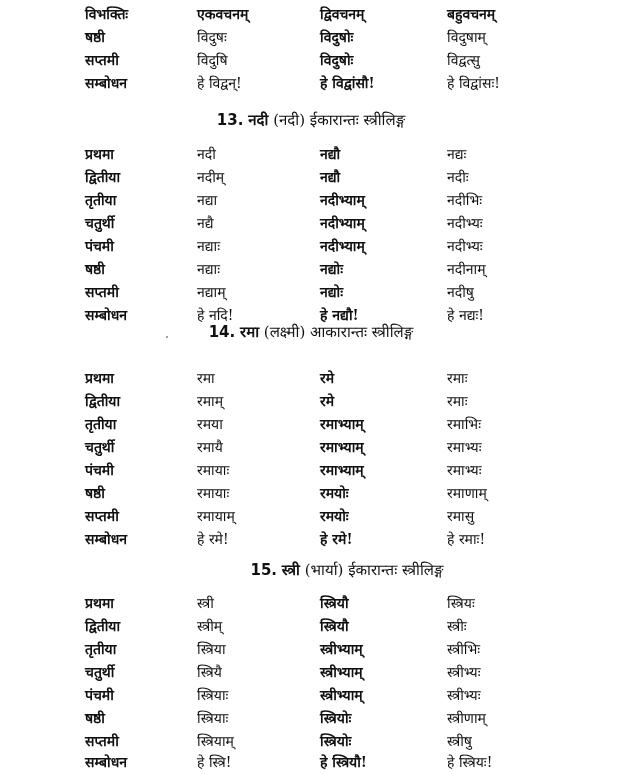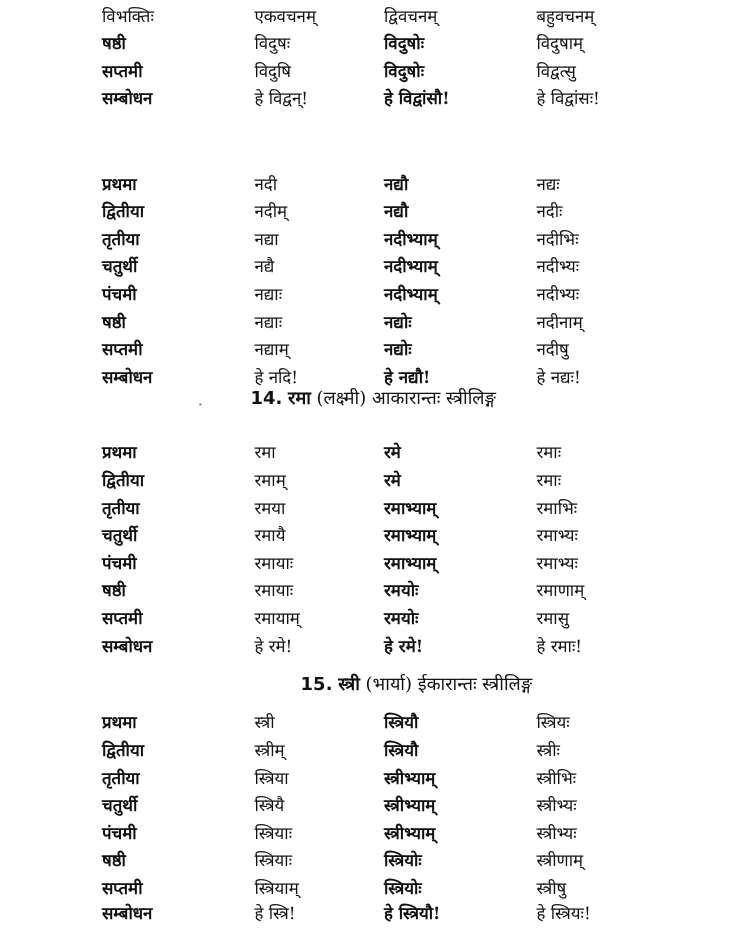--- a/index.html
+++ b/index.html
@@ -27,24 +27,24 @@
       height: 23px;
       font-size: 14px;
       line-height: 23px;
       white-space: nowrap;
     }
     .cell {
       position: absolute;
       top: 0;
     }
     .c0 { left: 85px; font-weight: bold; }
-    .c1 { left: 212px; }
+    .c1 { left: 197px; }
     .c2 { left: 320px; font-weight: bold; }
     .c3 { left: 447px; }
-    .header-row .cell { font-weight: normal; }
+    .header-row .cell { font-weight: bold; }
     .heading {
       position: absolute;
       left: 0;
       width: 622px;
       text-align: center;
       font-size: 15px;
       line-height: 24px;
       white-space: nowrap;
     }
     .heading .num {
@@ -83,20 +83,26 @@
     <span class="cell c2">विदुषोः</span>
     <span class="cell c3">विद्वत्सु</span>
   </div>
   <div class="row" style="top:72px;">
     <span class="cell c0">सम्बोधन</span>
     <span class="cell c1">हे विद्वन्!</span>
     <span class="cell c2">हे विद्वांसौ!</span>
     <span class="cell c3">हे विद्वांसः!</span>
   </div>
 
+  <div class="heading" style="top:108px;">
+    <span class="num">13.</span>
+    <span class="word">नदी</span>
+    <span>(नदी)</span>
+    <span>ईकारान्तः स्त्रीलिङ्ग</span>
+  </div>
 
   <div class="row" style="top:143px;">
     <span class="cell c0">प्रथमा</span>
     <span class="cell c1">नदी</span>
     <span class="cell c2">नद्यौ</span>
     <span class="cell c3">नद्यः</span>
   </div>
   <div class="row" style="top:166px;">
     <span class="cell c0">द्वितीया</span>
     <span class="cell c1">नदीम्</span>

